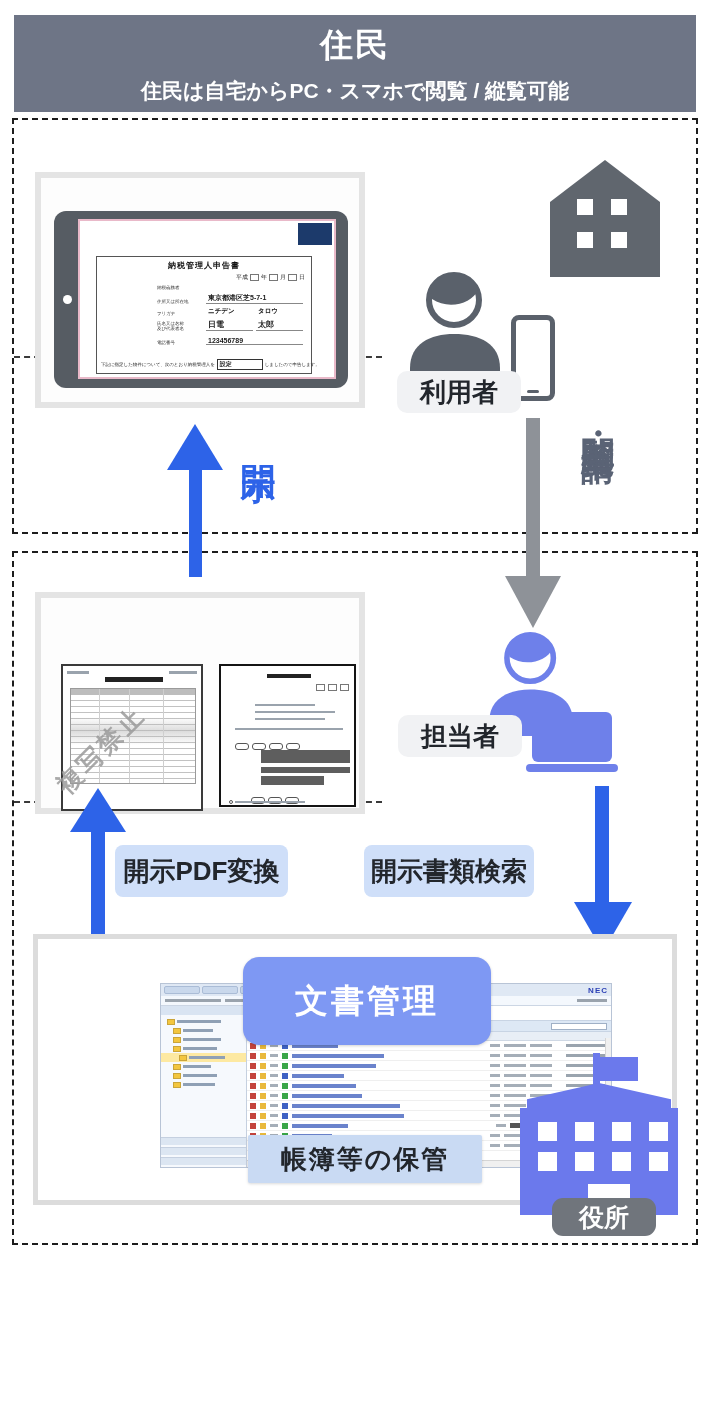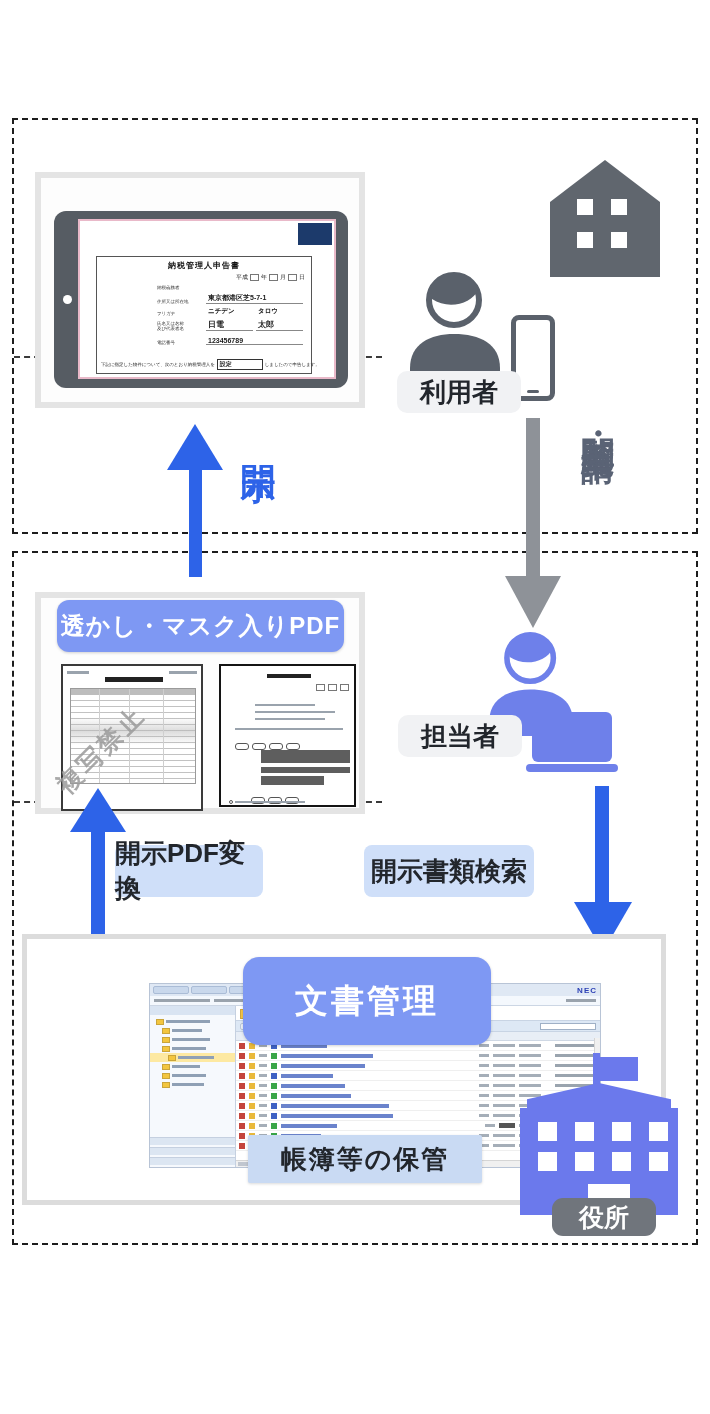--- a/index.html
+++ b/index.html
@@ -116,20 +116,24 @@
 
   
   .bpart { background:#6b79ec; }
   .roof { clip-path:polygon(50% 0,100% 58%,100% 100%,0 100%,0 58%); }
 </style>
 </head>
 <body>
 
 <div class="page">
 
+  <div class="abs banner" style="top:15px;height:97px;">
+    <div class="banner-title">住民</div>
+    <div class="banner-sub">住民は自宅からPC・スマホで閲覧 / 縦覧可能</div>
+  </div>
 
   <div class="abs dashed-box" style="left:12px;top:118px;width:686px;height:416px;"></div>
   <div class="abs dashed-box" style="left:12px;top:551px;width:686px;height:694px;"></div>
   <div class="abs dash-line" style="left:14px;top:356px;width:368px;"></div>
   <div class="abs dash-line" style="left:14px;top:801px;width:368px;"></div>
 
   <div class="abs figbox" style="left:35px;top:172px;width:330px;height:236px;">
     <div class="abs tablet" style="left:13px;top:33px;width:294px;height:177px;">
       <div class="abs cam" style="left:9px;top:84px;"></div>
       <div class="abs screen" style="left:24px;top:8px;width:258px;height:160px;">
@@ -236,41 +240,40 @@
       <div class="abs mask" style="left:40px;top:110px;right:30px;height:9px;"></div>
       <div class="abs" style="left:30px;top:124px;">
         <span class="obox"></span><span class="obox"></span><span class="obox"></span>
       </div>
       <div class="abs dotrow" style="left:8px;top:134px;">
         <span class="dot"></span>
           <span class="bar" style="width:70px;height:2px;"></span>
       </div>
     </div>
   </div>
-  <div class="abs badge-blue flexc" style="left:57px;top:600px;width:287px;height:52px;font-size:24px;letter-spacing:1px;">透かし・マスク入りPDF</div>
 
   <svg class="abs" style="left:480px;top:632px;" width="104" height="104" viewBox="0 0 108 112">
     <circle cx="52" cy="28" r="25" fill="#fff" stroke="#6e80ea" stroke-width="6"></circle>
     <path d="M30 16 A25 25 0 0 1 76 18 C70 32 46 38 30 27 Z" fill="#6e80ea"></path>
     <path d="M8 112 L8 96 C8 72 28 62 52 62 C78 62 98 72 98 96 L98 112 Z" fill="#6e80ea"></path>
   </svg>
   <div class="abs lap-screen" style="left:532px;top:712px;width:80px;height:50px;"></div>
   <div class="abs lap-base" style="left:526px;top:764px;width:92px;height:8px;"></div>
   <div class="abs badge-light flexc" style="left:398px;top:715px;width:124px;height:42px;font-size:26px;">担当者</div>
 
-  <div class="abs label-lblue flexc" style="left:115px;top:845px;width:148px;height:52px;font-size:26px;">開示PDF変換</div>
+  <div class="abs label-lblue flexc" style="left:115px;top:845px;width:173px;height:52px;font-size:26px;text-align:center;">開示PDF変換</div>
   <div class="abs label-lblue flexc" style="left:364px;top:845px;width:170px;height:52px;font-size:26px;">開示書類検索</div>
 
   <div class="abs head-up small" style="left:70px;top:788px;"></div>
   <div class="abs shaft" style="left:91px;top:830px;width:14px;height:120px;"></div>
 
   <div class="abs shaft" style="left:595px;top:786px;width:14px;height:118px;"></div>
   <div class="abs head-down-blue" style="left:574px;top:902px;"></div>
 
-  <div class="abs dms-box" style="left:22px;top:934px;width:644px;height:271px;padding-left:26px;">
+  <div class="abs dms-box" style="left:33px;top:934px;width:644px;height:271px;padding-left:26px;">
     <div class="abs app" style="left:122px;top:44px;width:452px;height:185px;">
       <div class="tabbar">
         <div class="tab"></div>
         <div class="tab"></div>
         <div class="tab"></div>
         <div class="tab"></div>
         <div class="nec">NEC</div>
       </div>
       <div class="pathbar">
         <div class="bar" style="width:56px;"></div>

